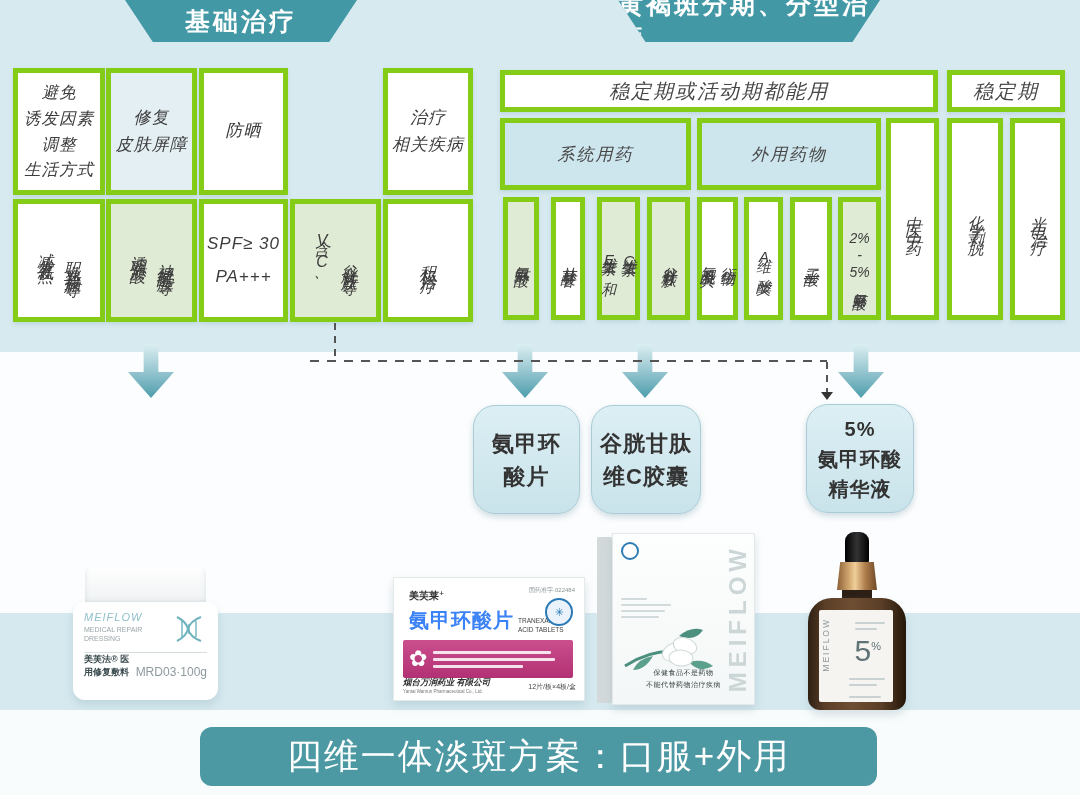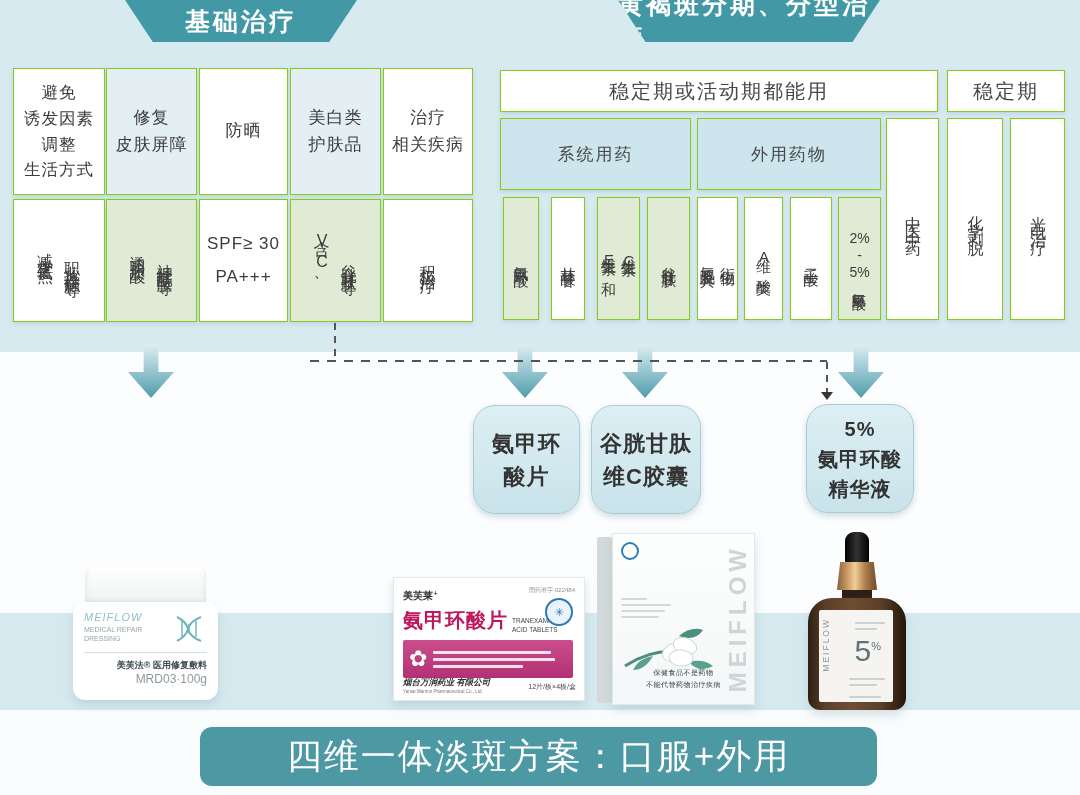--- a/index.html
+++ b/index.html
@@ -10,23 +10,23 @@
   .bg-top{left:0;top:0;width:1080px;height:352px;background:#d7eaf0;}
   .bg-mid{left:0;top:352px;width:1080px;height:261px;background:#fcfdfe;}
   .bg-band{left:0;top:613px;width:1080px;height:97px;background:#d5e9ef;}
   .bg-bottom{left:0;top:710px;width:1080px;height:85px;background:#f9fcfc;}
   
   .banner{top:0;height:42px;background:#4398a5;color:#fff;display:flex;align-items:center;
           justify-content:center;font-size:25px;font-weight:700;letter-spacing:3px;}
   .banner-l{left:125px;width:232px;clip-path:polygon(0 0,100% 0,88% 100%,12% 100%);}
   .banner-r{left:618px;width:262px;clip-path:polygon(0 0,100% 0,89.5% 100%,10.5% 100%);}
   
-  .cell{position:absolute;background:#fff;border:1px solid #84cc16;box-sizing:border-box;
+  .cell{position:absolute;background:#fff;border:5px solid #84cc16;box-sizing:border-box;
         display:flex;align-items:center;justify-content:center;text-align:center;
-        box-shadow:0 2px 4px rgba(130,165,175,.28);}
+        box-shadow:0 2px 4px rgba(130,165,175,.28);font-style:italic;}
   .tint{background:#e4eff4;}
   .green{background:#e0ebd5;}
   .bluecell{background:#cde5ed;}
   .htext{white-space:pre-line;font-size:17px;line-height:1.55;letter-spacing:1px;}
   .vtext{writing-mode:vertical-lr;text-orientation:upright;white-space:pre-line;
          font-size:16px;letter-spacing:4px;line-height:27px;}
   .vsm{writing-mode:vertical-lr;text-orientation:upright;white-space:pre-line;
        font-size:15px;letter-spacing:2px;line-height:20px;}
   .vbig{writing-mode:vertical-lr;text-orientation:upright;font-size:16px;letter-spacing:8px;}
   .hdr{font-size:20px;letter-spacing:2px;color:#474747;}
@@ -57,32 +57,32 @@
   .shadowed{box-shadow:0 5px 9px rgba(150,175,185,.35);}
   .fineline{height:3px;background:rgba(255,255,255,.85);border-radius:1px;margin:4px 0;}
   .greyline{height:2px;background:#d2dadb;border-radius:1px;margin:4px 0;}
   
   .jar-lid{left:12px;top:4px;width:121px;height:40px;background:linear-gradient(180deg,#fff,#eef1f2);
            border-radius:8px 8px 3px 3px;box-shadow:inset 0 -4px 5px rgba(185,198,203,.45);}
   .jar-body{left:0;top:40px;width:145px;height:98px;background:#fff;border-radius:12px;padding:9px 11px;box-sizing:border-box;}
   .jar-logo{font-size:11px;font-style:italic;color:#8fc0cb;letter-spacing:1px;}
   .jar-sub{font-size:7px;color:#9aa6a8;white-space:pre-line;line-height:1.3;margin-top:2px;}
   .jar-div{border-top:1px solid #d5dde0;margin-top:9px;}
-  .jar-row{display:flex;justify-content:space-between;align-items:flex-end;margin-top:6px;flex-direction:column;}
+  .jar-row{display:flex;justify-content:space-between;align-items:flex-end;margin-top:0;}
   .jar-cn{font-size:9px;font-weight:700;color:#3b4b50;}
   .jar-spec{font-size:12px;color:#8d9a9e;}
   
   .tbox{left:393px;top:577px;width:192px;height:124px;background:#fff;border:1px solid #e4e9ea;
-        box-sizing:border-box;padding:7px 9px;}
+        box-sizing:border-box;padding:7px 15px;}
   .tb-brand{font-size:10px;font-weight:700;color:#333;}
   .tb-approval{position:absolute;right:9px;top:8px;font-size:6px;color:#8c9497;}
   .tb-badge{position:absolute;right:11px;top:20px;width:24px;height:24px;border-radius:50%;
             border:2px solid #2a7ab8;background:#eaf3fb;display:flex;align-items:center;justify-content:center;
             color:#2a7ab8;font-size:11px;}
-  .tb-title{font-size:20px;font-weight:700;color:#be185d;letter-spacing:1px;margin-top:4px;display:inline-block;}
+  .tb-title{font-size:20px;font-weight:700;color:#3b82f6;letter-spacing:1px;margin-top:4px;display:inline-block;}
   .tb-title-en{display:inline-block;vertical-align:bottom;font-size:6.5px;color:#444;
                white-space:pre-line;line-height:1.3;margin-left:4px;}
   .tb-pink{position:absolute;left:9px;top:62px;width:170px;height:38px;border-radius:2px;
            background:linear-gradient(180deg,#cb4e8d,#b23174);display:flex;align-items:center;padding:0 6px;box-sizing:border-box;}
   .tb-flower{font-size:22px;color:#fff;line-height:1;margin-right:6px;}
   .tb-lines{flex:1;}
   .tb-company{position:absolute;left:9px;bottom:6px;}
   .tb-company-cn{font-size:8.5px;font-weight:700;font-style:italic;color:#2e2e2e;}
   .tb-company-en{font-size:4.5px;color:#777;}
   .tb-pack{position:absolute;right:8px;bottom:8px;font-size:7px;color:#444;}
@@ -131,22 +131,20 @@
     <span>黄褐斑分期、分型治疗</span>
   </div>
 
   <div class="cell htext" style="left:13px;top:68px;width:92px;height:127px;font-size:16.5px">避免
 诱发因素
 调整
 生活方式</div>
   <div class="cell htext tint" style="left:106px;top:68px;width:91px;height:127px">修复
 皮肤屏障</div>
   <div class="cell htext" style="left:199px;top:68px;width:89px;height:127px">防晒</div>
-  <div class="cell htext tint" style="left:290px;top:68px;width:91px;height:127px">美白类
-护肤品</div>
   <div class="cell htext" style="left:383px;top:68px;width:90px;height:127px">治疗
 相关疾病</div>
 
   <div class="cell vtext" style="left:13px;top:199px;width:92px;height:123px">减少烹饪热/
 职业热接触等</div>
   <div class="cell vtext green" style="left:106px;top:199px;width:91px;height:123px">透明质酸、
 神经酰胺等</div>
   <div class="cell htext" style="left:199px;top:199px;width:89px;height:123px;line-height:1.9">SPF≥ 30
 PA+++</div>
   <div class="cell vtext green" style="left:290px;top:199px;width:91px;height:123px">含VC、

